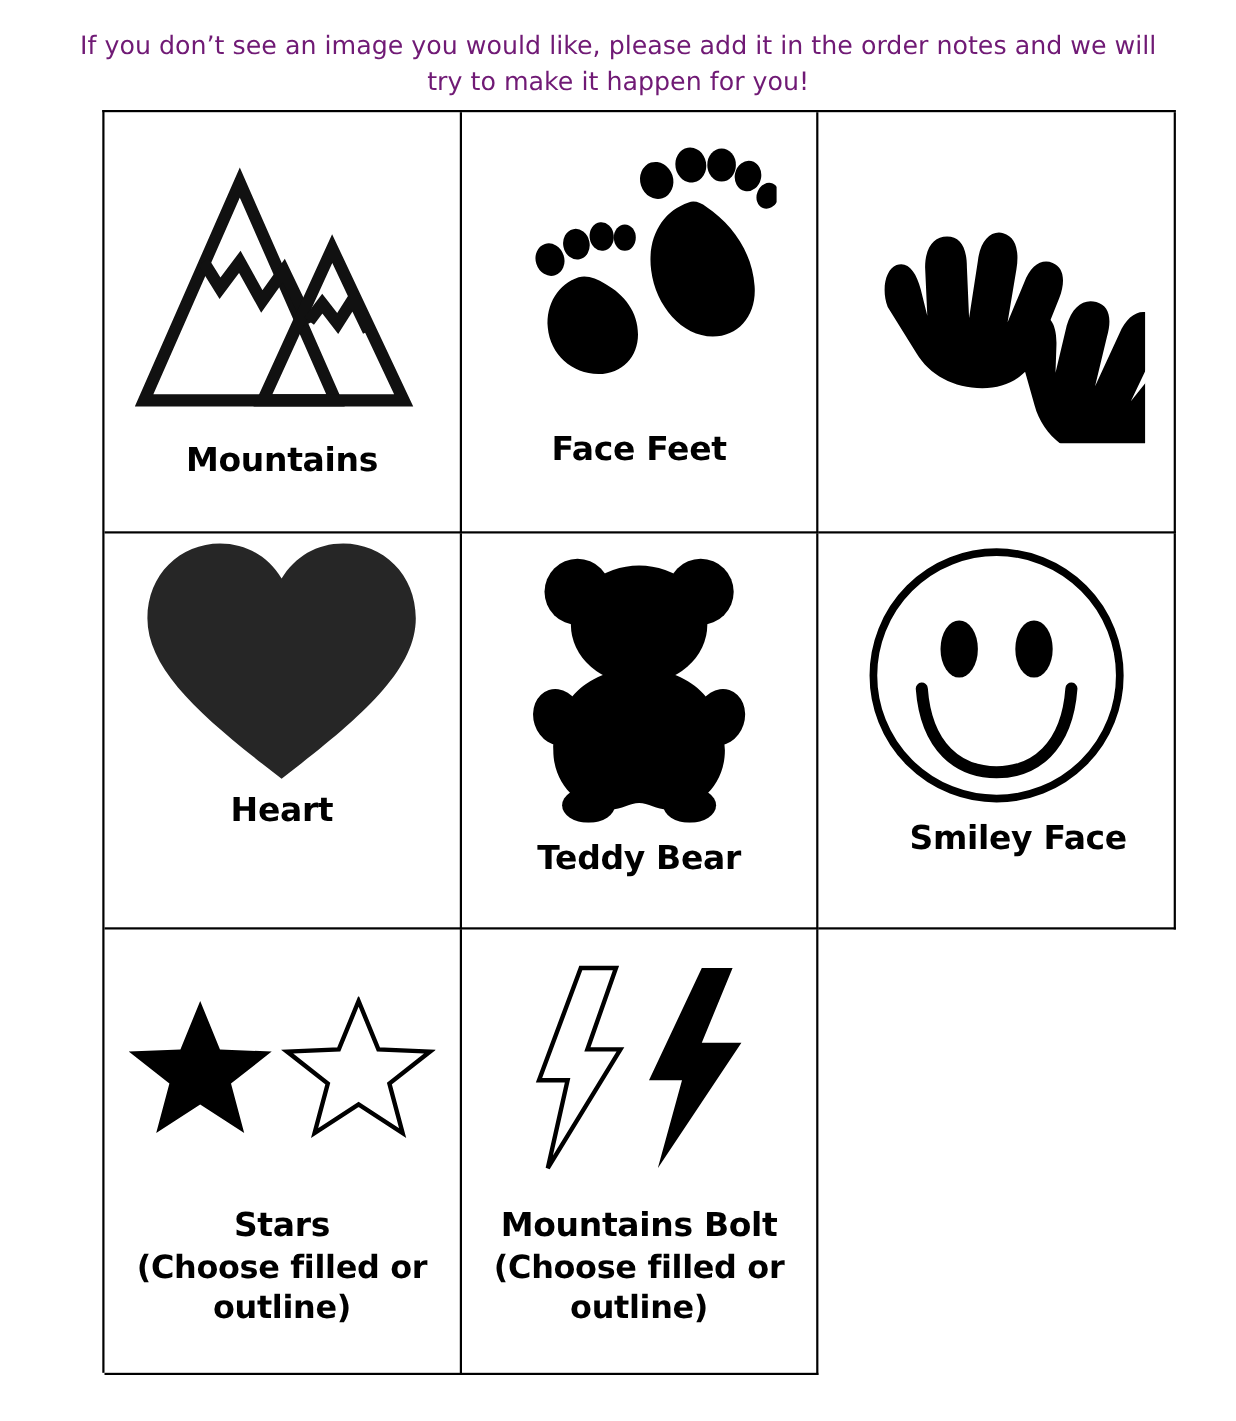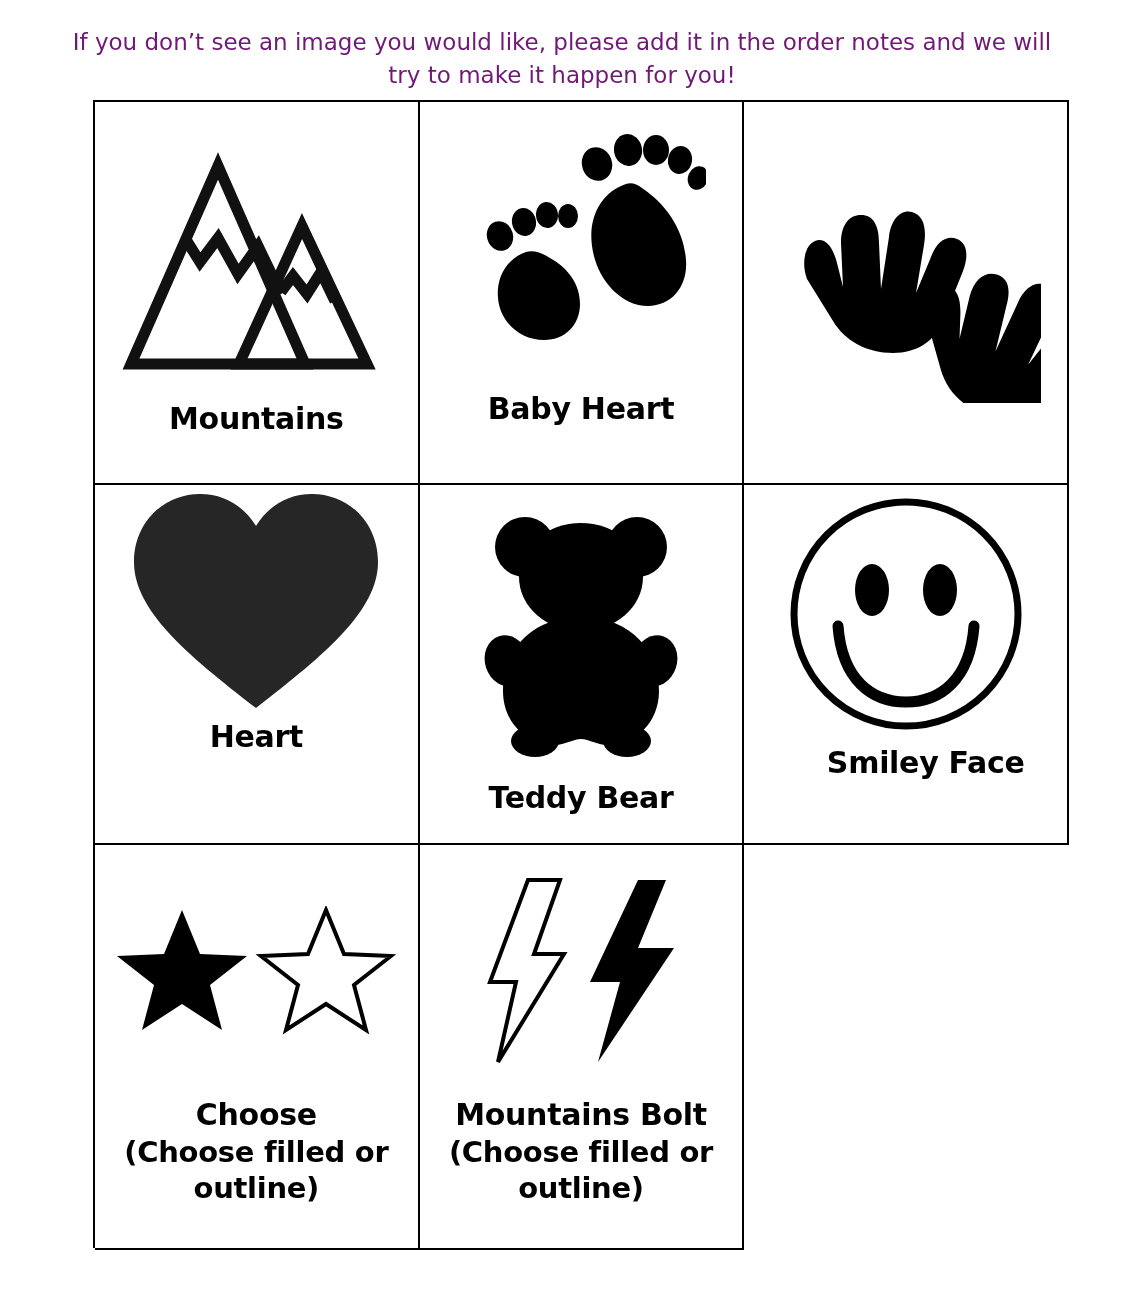--- a/index.html
+++ b/index.html
@@ -71,21 +71,21 @@
   .label .sub {
     display: block;
     font-size: 29px;
   }
   
   .cell.mountains .label { padding-bottom: 46px; }
   .cell.babyfeet .label { padding-bottom: 56px; }
   .cell.babyhands .label { padding-bottom: 22px; }
   .cell.heart .label { padding-bottom: 88px; }
   .cell.flower .label { padding-bottom: 56px; }
-  .cell.teddy .label { padding-bottom: 27px; }
+  .cell.teddy .label { padding-bottom: 44px; }
   .cell.smiley .label { padding-bottom: 62px; margin-left: 40px; }
   .cell.stars .label { padding-bottom: 42px; }
   .cell.bolt .label { padding-bottom: 42px; }
   svg { display: block; }
 </style>
 </head>
 <body>
 
 <div class="notice">If you don’t see an image you would like, please add it in the order notes and we will try to make it happen for you!</div>
 
@@ -121,21 +121,21 @@
           <path d="M170 58 C146 66 132 90 136 120 C140 152 164 180 192 180 C216 180 232 160 230 134 C228 104 210 78 186 62 C181 58 175 56 170 58 Z"></path>
           <ellipse cx="141" cy="38" rx="15" ry="17" transform="rotate(-18 141 38)"></ellipse>
           <ellipse cx="172" cy="24" rx="14" ry="16" transform="rotate(-10 172 24)"></ellipse>
           <ellipse cx="200" cy="24" rx="13" ry="15"></ellipse>
           <ellipse cx="224" cy="34" rx="12" ry="14" transform="rotate(12 224 34)"></ellipse>
           <ellipse cx="242" cy="52" rx="10" ry="12" transform="rotate(22 242 52)"></ellipse>
         </g>
       </svg>
     </div>
     <div class="label">
-      <span>Baby Heart</span>
+      <span>Face Feet</span>
     </div>
   </div>
 
   <div class="cell babyhands">
     <div class="art">
       <svg width="270" height="220" viewBox="0 0 270 220" aria-hidden="true">
         <g fill="#000">
 
           <path d="M36 96 C30 80 34 62 44 58 C54 54 62 64 66 80 L72 104 L70 60 C70 42 78 32 90 32 C102 32 108 42 108 60 L110 106 L118 54 C120 36 130 26 141 29 C152 32 156 44 153 62 L145 110 L160 74 C166 58 176 52 186 56 C196 60 198 72 192 88 L172 138 C164 158 146 170 122 170 C96 170 74 158 62 138 Z"></path>
 
@@ -194,21 +194,21 @@
   </div>
 
   <div class="cell stars">
     <div class="art">
       <svg width="280" height="130" viewBox="0 0 280 130" aria-hidden="true">
         <polygon points="66,4 84,48 131,50 94,79 106,124 66,98 26,124 38,79 1,50 48,48" fill="#000"></polygon>
         <polygon points="210,4 228,48 275,50 238,79 250,124 210,98 170,124 182,79 145,50 192,48" fill="#fff" stroke="#000" stroke-width="4"></polygon>
       </svg>
     </div>
     <div class="label">
-      <span>Choose</span>
+      <span>Stars</span>
       <span class="sub">(Choose filled or outline)</span>
     </div>
   </div>
 
   <div class="cell bolt">
     <div class="art">
       <svg width="230" height="190" viewBox="0 0 230 190" aria-hidden="true">
         <polygon points="62,4 24,106 50,106 32,186 98,78 68,78 94,4" fill="#fff" stroke="#000" stroke-width="4"></polygon>
         <polygon points="172,4 124,106 154,106 132,186 208,72 172,72 200,4" fill="#000"></polygon>
       </svg>

